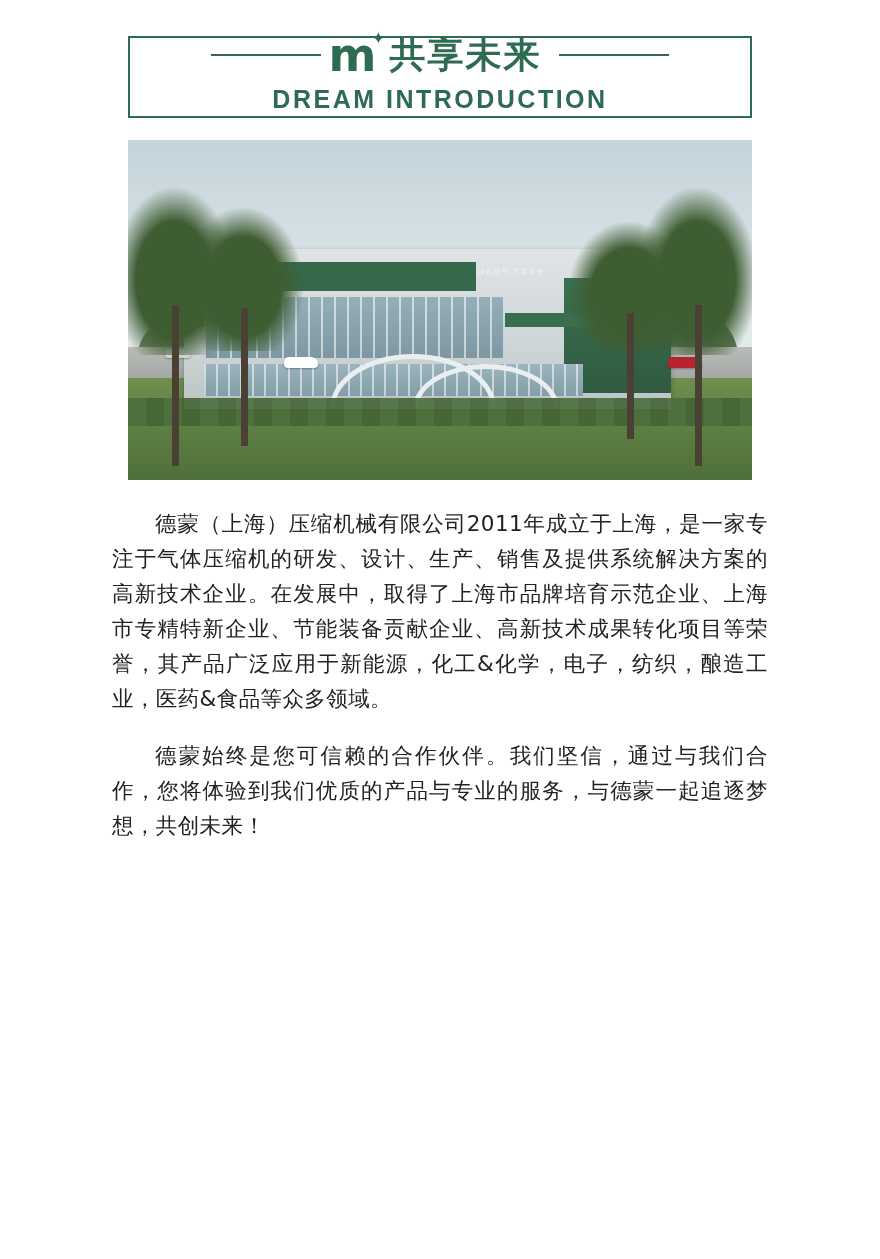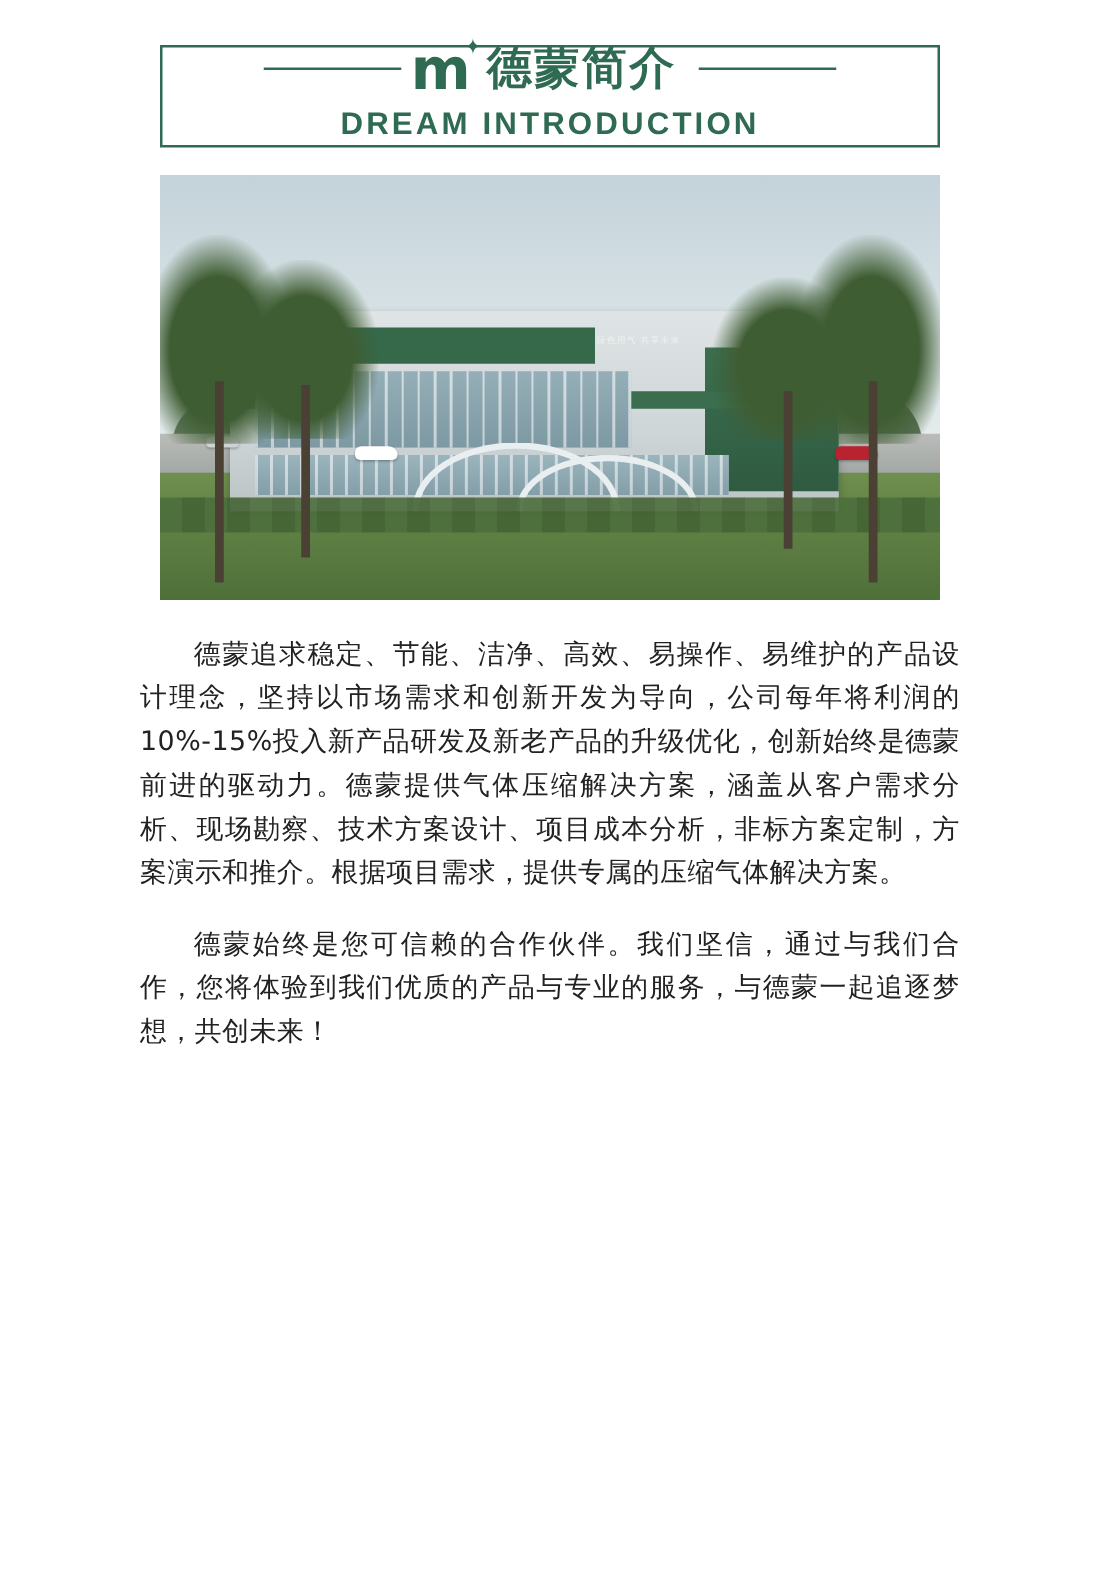--- a/index.html
+++ b/index.html
@@ -298,21 +298,21 @@
 
   <div class="header-wrap">
     <div class="header-box">
       <div class="header-inner">
         <div class="title-row">
           <span class="rule left"></span>
           <span class="brand-mark">
             <span>m</span>
             <span class="spark">✦</span>
           </span>
-          <span class="title-cn">德蒙简介</span>
+          <span class="title-cn">共享未来</span>
           <span class="rule right"></span>
         </div>
         <div class="title-en">DREAM  INTRODUCTION</div>
       </div>
     </div>
   </div>
 
   <div class="hero">
     <div class="sky"></div>
     <div class="treeline"></div>
@@ -350,17 +350,17 @@
       <div class="canopy"></div>
       <div class="trunk"></div>
     </div>
     <div class="tree t4">
       <div class="canopy"></div>
       <div class="trunk"></div>
     </div>
   </div>
 
   <div class="body-copy">
-    <p class="para">德蒙追求稳定、节能、洁净、高效、易操作、易维护的产品设计理念，坚持以市场需求和创新开发为导向，公司每年将利润的10%-15%投入新产品研发及新老产品的升级优化，创新始终是德蒙前进的驱动力。德蒙提供气体压缩解决方案，涵盖从客户需求分析、现场勘察、技术方案设计、项目成本分析，非标方案定制，方案演示和推介。根据项目需求，提供专属的压缩气体解决方案。</p>
+    <p class="para">德蒙（上海）压缩机械有限公司2011年成立于上海，是一家专注于气体压缩机的研发、设计、生产、销售及提供系统解决方案的高新技术企业。在发展中，取得了上海市品牌培育示范企业、上海市专精特新企业、节能装备贡献企业、高新技术成果转化项目等荣誉，其产品广泛应用于新能源，化工&amp;化学，电子，纺织，酿造工业，医药&amp;食品等众多领域。</p>
     <p class="para">德蒙始终是您可信赖的合作伙伴。我们坚信，通过与我们合作，您将体验到我们优质的产品与专业的服务，与德蒙一起追逐梦想，共创未来！</p>
   </div>
 
 </div>
 
 </body></html>

